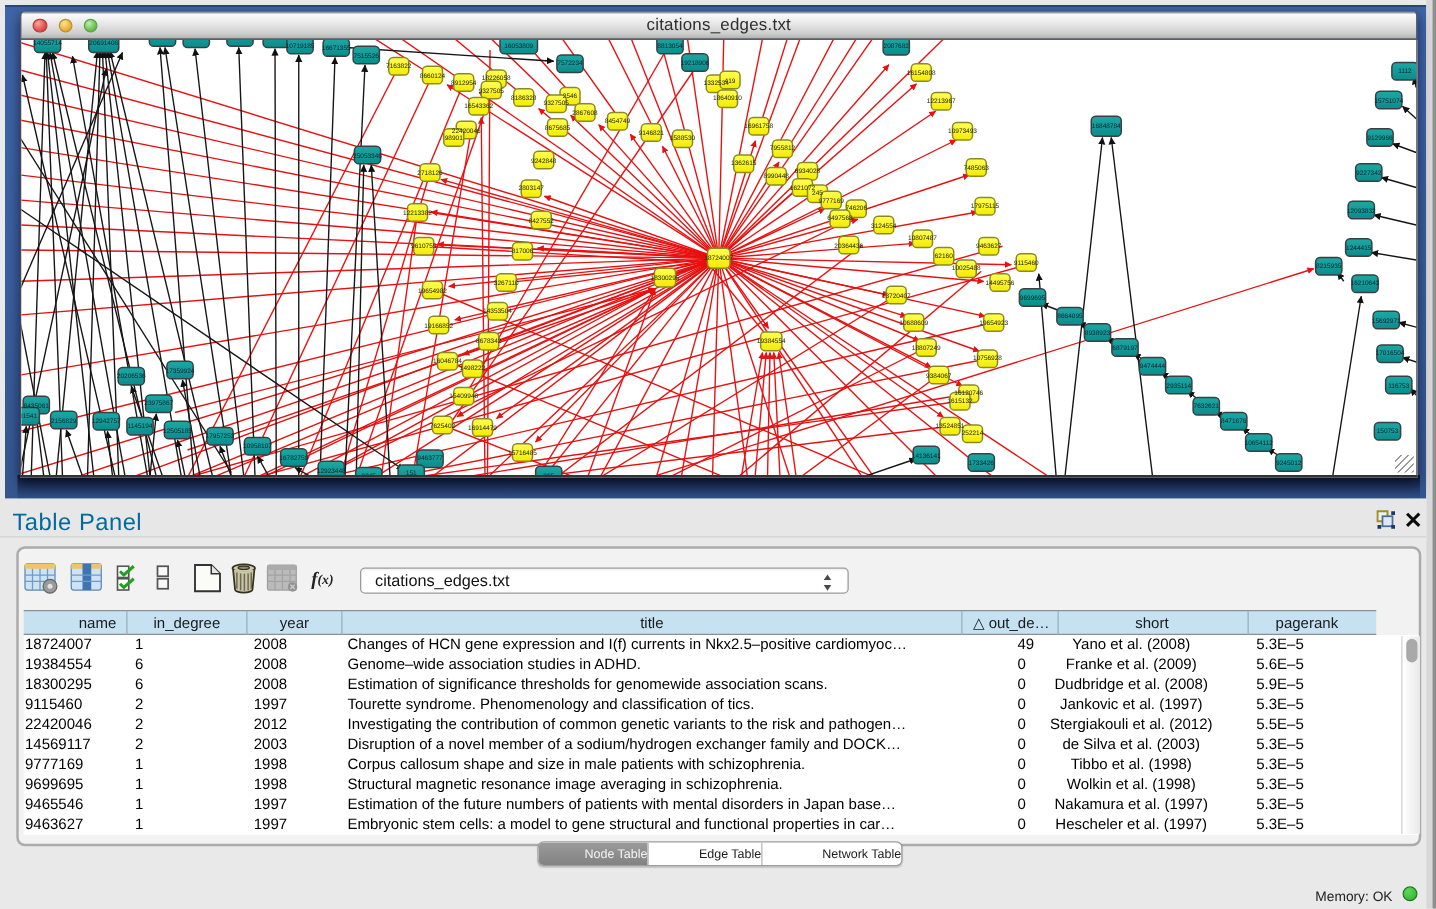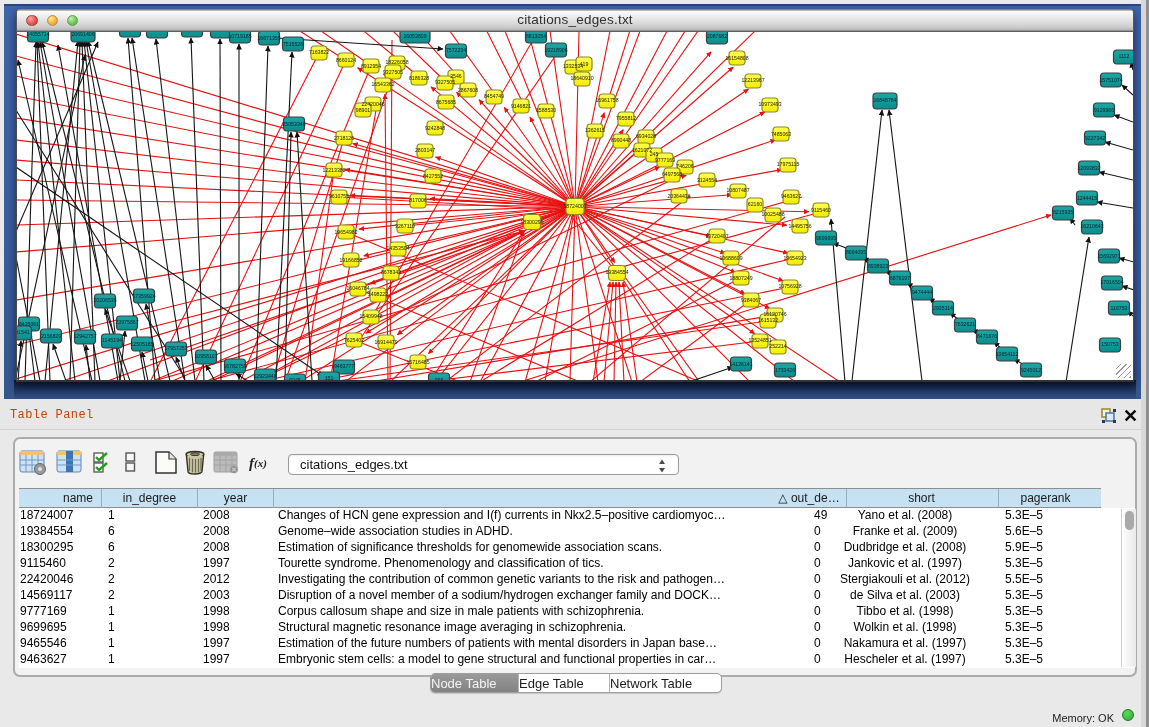--- a/index.html
+++ b/index.html
@@ -18,21 +18,21 @@
 #titlebar .t { text-align:center; font-size:13.5px; letter-spacing:0.2px; color:#2e2e2e; line-height:22px; }
 .tl { position:absolute; top:5.5px; width:11.5px; height:11.5px; border-radius:50%; }
 #content { position:absolute; left:0; top:23px; width:1118px; height:350px; background:#fff;
   border-left:1px solid #4a4a4a; border-right:1px solid #4a4a4a; border-bottom:2px solid #333;
   overflow:hidden; }
 #grip { position:absolute; right:2px; bottom:2px; width:15px; height:14px;
   background:repeating-linear-gradient(135deg, transparent 0, transparent 3px, #9a9a9a 3px, #9a9a9a 4px); }
 #panel { position:absolute; left:0; top:399px; width:1141px; height:328px; background:#e9e9e9; }
 #phead { position:absolute; left:0; top:0; width:1141px; height:31px;
   background:#e7e7e7; border-bottom:1px solid #d2d2d2; }
-#phead .lbl { position:absolute; left:10px; top:9px; font-size:12px; color:#c2410c; letter-spacing:0.4px;font-family:Liberation Mono, monospace; }
+#phead .lbl { position:absolute; left:10px; top:9px; font-size:19px; color:#0369a1; letter-spacing:0.4px; }
 #pX { position:absolute; left:1123px; top:6px; font-size:18px; font-weight:bold; color:#0a0a0a; }
 #container { position:absolute; left:13px; top:38px; width:1124px; height:240px;
   background:#f2f2f2; border:2px solid #ababab; border-radius:7px; }
 #toolbar { position:absolute; left:0; top:0; width:100%; height:44px; }
 #dropdown { position:absolute; left:273px; top:15px; width:391px; height:21px; background:#fff;
   border:1px solid #9a9a9a; border-radius:4px; font-size:13px; color:#111; line-height:19px;
   padding-left:11px; box-shadow:inset 0 1px 2px rgba(0,0,0,0.08); }
 .thead { position:absolute; left:4px; top:49px; height:20px;
   background:#c6e1f2; border-top:1px solid #8e8e8e; border-bottom:1px solid #8e8e8e; }
 .th { position:absolute; top:0; height:20px; font-size:12px; color:#1a1a1a; text-align:center;
@@ -46,21 +46,21 @@
 .c3 { left:259px;width:494px; }
 .c4 { left:780px;width:70px;margin-left:15px; }
 .c5 { left:809px;width:154px; text-align:center; }
 .c6 { left:986px;width:100px; }
 #vscroll { position:absolute; left:1106px; top:70px; width:15px; height:158px;
   background:linear-gradient(90deg,#ffffff,#e9e9e9); border-left:1px solid #d0d0d0; }
 #vthumb { position:absolute; left:2.5px; top:2px; width:9px; height:19px; background:#a9a9a9; border-radius:5px; }
 #tabs { position:absolute; left:430px; top:274px; height:20px; display:flex;
   border:1px solid #9e9e9e; border-radius:5px; overflow:hidden; background:#fff;
   box-shadow:0 1px 1px rgba(0,0,0,0.15); }
-.tab { font-size:13px; line-height:19px; color:#1c1c1c; text-align:left; border-right:1px solid #b5b5b5; }
+.tab { font-size:10px; line-height:19px; color:#1c1c1c; text-align:right; border-right:1px solid #b5b5b5; }
 .tab.sel { background:linear-gradient(180deg,#9a9a9a,#828282); color:#f4f4f4; }
 #mem { position:absolute; right:27px; top:313px; font-size:11px; color:#222; }
 #memdot { position:absolute; right:7px; top:310px; width:12px; height:12px; border-radius:50%;
   background:radial-gradient(circle at 35% 30%, #5fd75f, #2eae2e); border:1px solid #1c7a1c; }
 </style></head>
 <body>
 <div id="desktop"></div>
 <div id="rstrip1"></div>
 <div id="rstrip2"></div>
 <div id="winshadow"></div>
@@ -630,20 +630,21 @@
         <svg style="position:absolute;right:12px;top:3.5px" width="8" height="14" viewBox="0 0 8 14">
           <path d="M4 0.5 L7 5 L1 5 z" fill="#4a4a4a"></path>
           <path d="M4 13.5 L7 9 L1 9 z" fill="#4a4a4a"></path>
         </svg>
       </div>
     </div>
     <div class="thead" style="width:1082px;">
       <div class="th" style="left:0px; width:83px;padding-left:36px;">name</div>
       <div class="th" style="left:83px; width:96px;">in_degree</div>
       <div class="th" style="left:179px; width:76px;">year</div>
+      <div class="th" style="left:255px; width:496px;">title</div>
       <div class="th" style="left:753px; width:75px;">△ out_de…</div>
       <div class="th" style="left:826px; width:154px;">short</div>
       <div class="th" style="left:980px; width:93px; border-right:none;">pagerank</div>
     </div>
     <div id="tbody">
 <div class="tr">
           <div class="c0">18724007</div>
           <div class="c1">1</div>
           <div class="c2">2008</div>
           <div class="c3">Changes of HCN gene expression and I(f) currents in Nkx2.5–positive cardiomyoc…</div>

